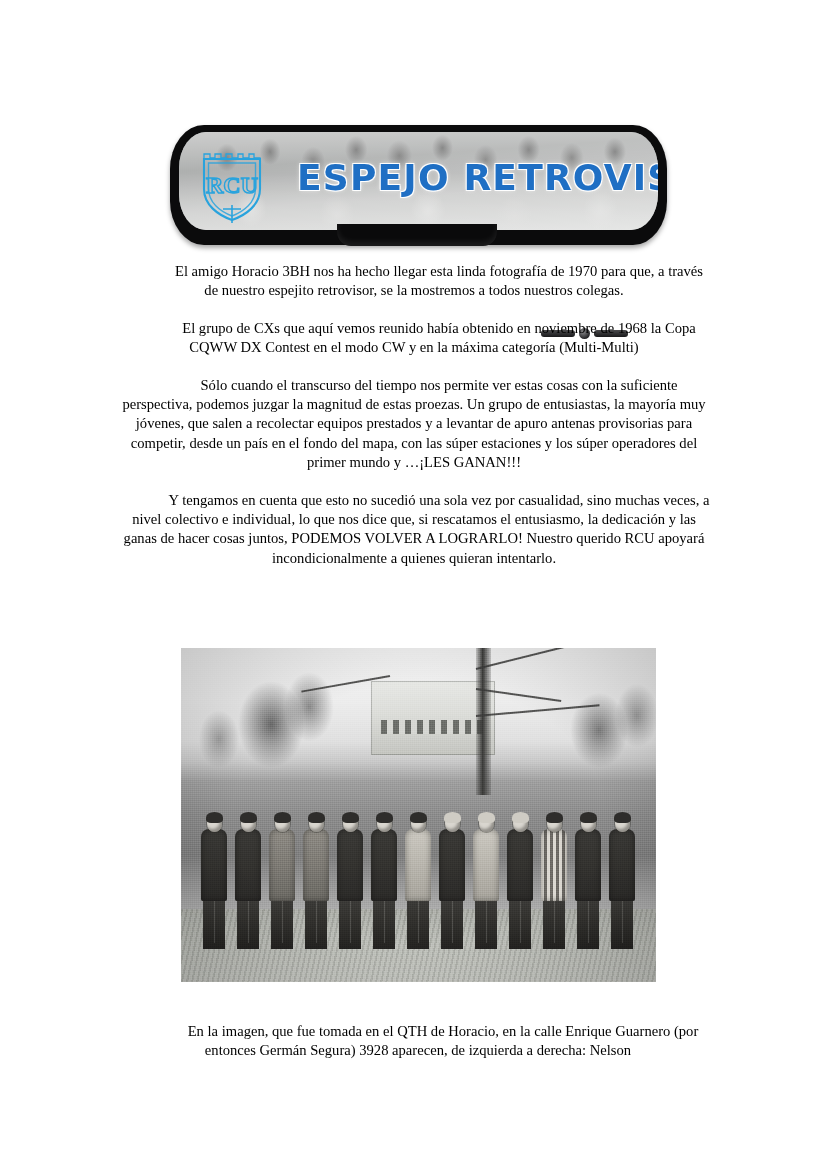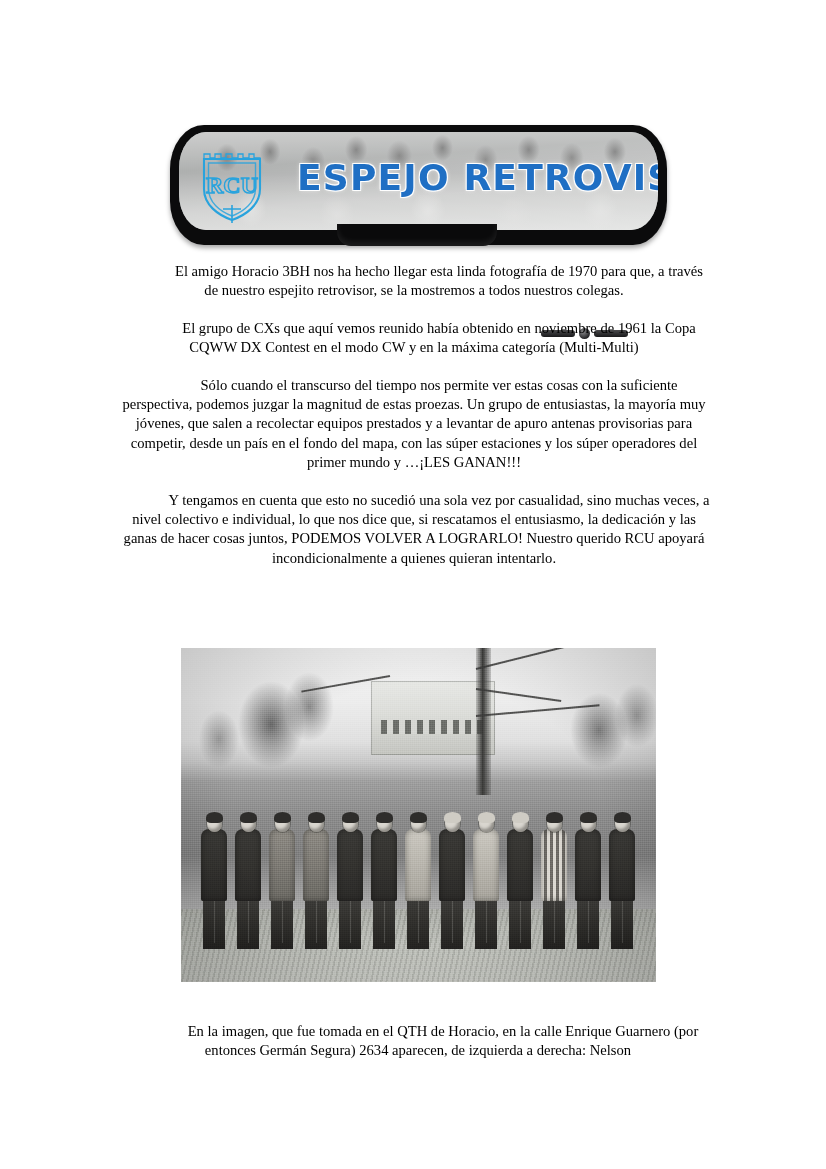--- a/index.html
+++ b/index.html
@@ -355,21 +355,21 @@
           <span class="ctrl-bar"></span>
           <span class="ctrl-knob"></span>
           <span class="ctrl-bar"></span>
         </div>
       </div>
     </div>
   </div>
 
   <div class="body-copy">
     <p class="para">El amigo Horacio 3BH nos ha hecho llegar esta linda fotografía de 1970 para que, a través de nuestro espejito retrovisor, se la mostremos a todos nuestros colegas.</p>
-    <p class="para">El grupo de CXs que aquí vemos reunido había obtenido en noviembre de 1961 la Copa CQWW DX Contest en el modo CW y en la máxima categoría (Multi-Multi)</p>
+    <p class="para">El grupo de CXs que aquí vemos reunido había obtenido en noviembre de 1968 la Copa CQWW DX Contest en el modo CW y en la máxima categoría (Multi-Multi)</p>
     <p class="para">Sólo cuando el transcurso del tiempo nos permite ver estas cosas con la suficiente perspectiva, podemos juzgar la magnitud de estas proezas.  Un grupo de entusiastas, la mayoría muy jóvenes, que salen a recolectar equipos prestados y a levantar de apuro antenas provisorias para competir, desde un país en el fondo del mapa, con las súper estaciones y los súper operadores del primer mundo y …¡LES GANAN!!!</p>
     <p class="para">Y tengamos en cuenta que esto no sucedió una sola vez por casualidad, sino muchas veces, a nivel colectivo e individual, lo que nos dice que, si rescatamos el entusiasmo, la dedicación y las ganas de hacer cosas juntos, PODEMOS VOLVER A LOGRARLO!  Nuestro querido RCU apoyará incondicionalmente a quienes quieran intentarlo.</p>
   </div>
 
   <div class="photo-frame">
     <div class="photo-scene"></div>
     <div class="photo-foliage"></div>
     <div class="photo-house"></div>
 
     <div class="photo-tree"></div>
@@ -472,16 +472,16 @@
         <div class="p-body"></div>
         <div class="p-legs"></div>
       </div>
     </div>
 
     <div class="photo-grain"></div>
     <div class="photo-vignette"></div>
   </div>
 
   <div class="caption-copy">
-    <p class="para">En la imagen, que fue tomada en el QTH de Horacio, en la calle Enrique Guarnero (por entonces Germán Segura) 2634 aparecen, de izquierda a derecha: Nelson</p>
+    <p class="para">En la imagen, que fue tomada en el QTH de Horacio, en la calle Enrique Guarnero (por entonces Germán Segura) 3928 aparecen, de izquierda a derecha: Nelson</p>
   </div>
 
 </div>
 
 </body></html>

